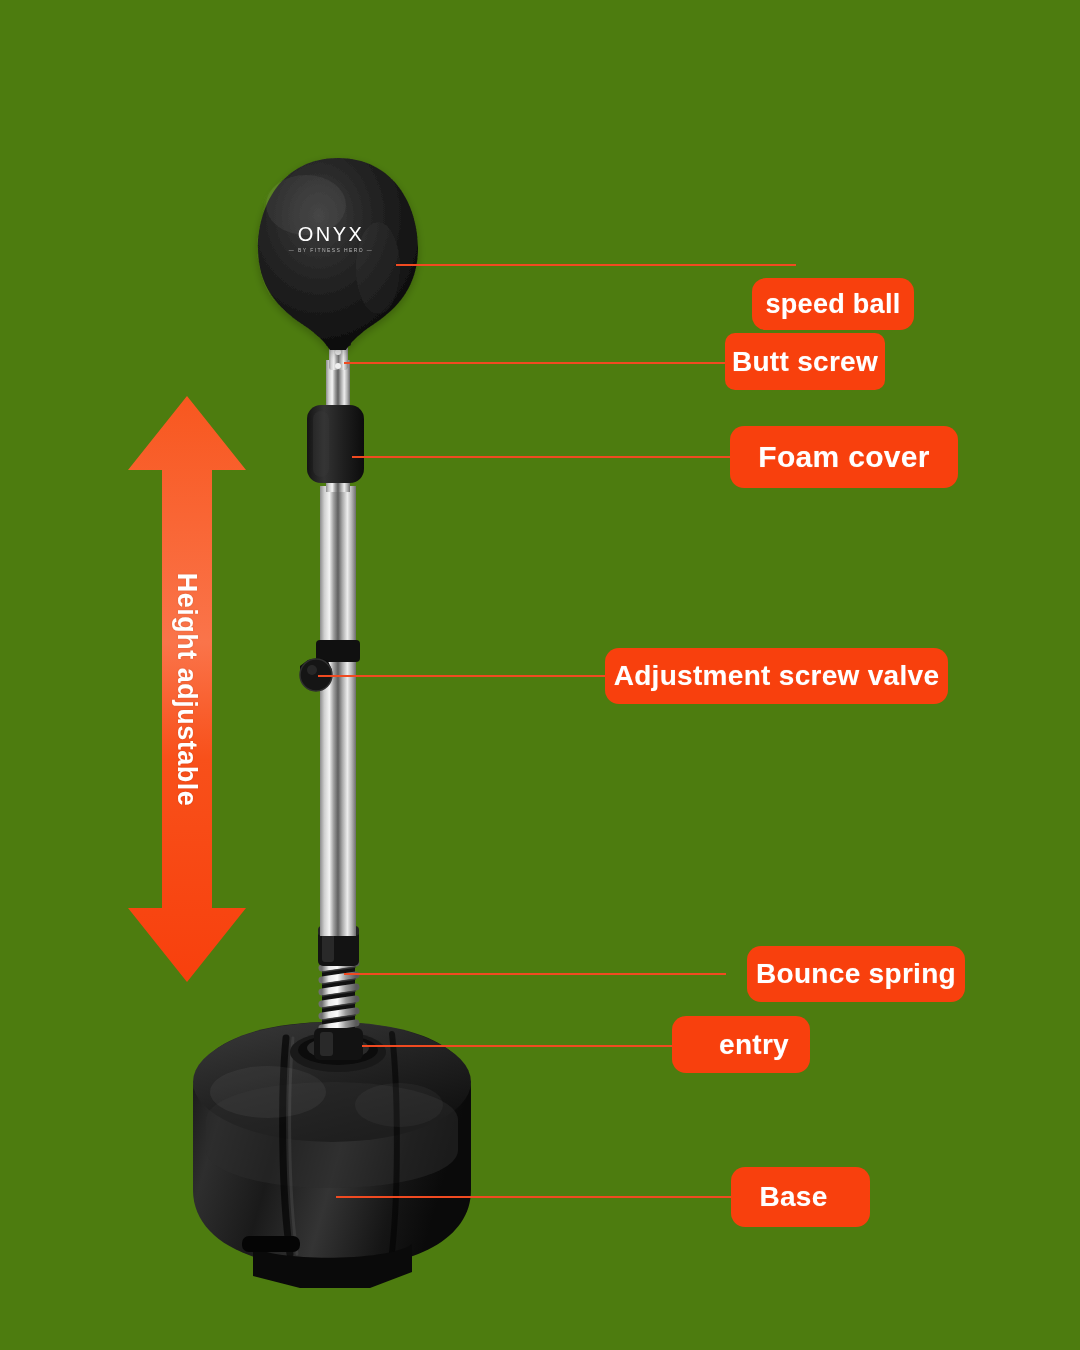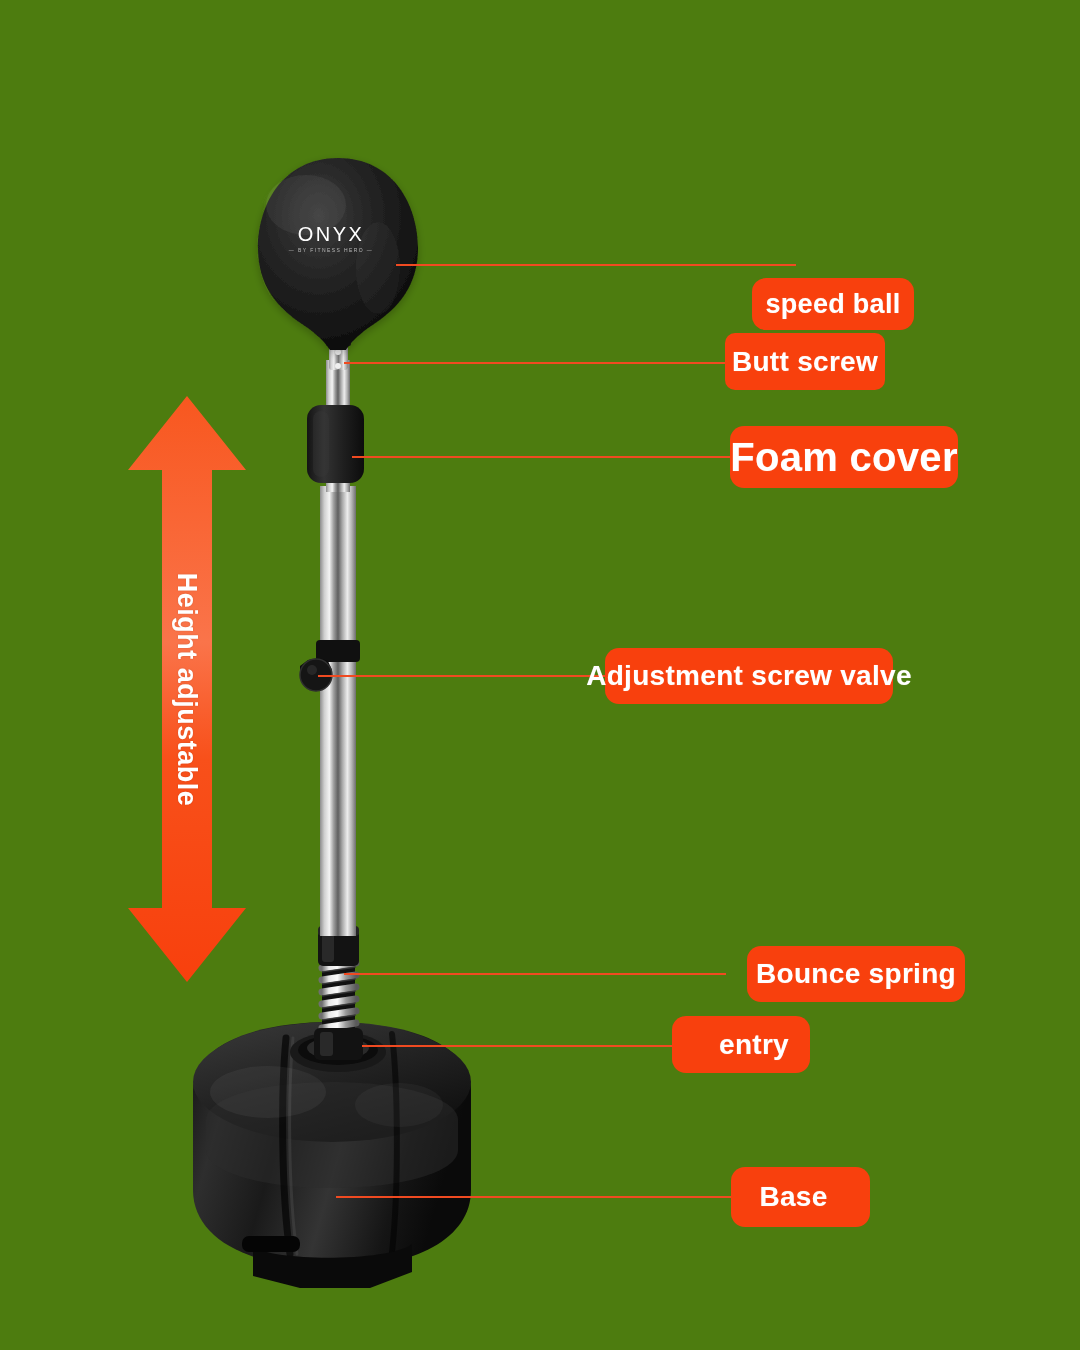--- a/index.html
+++ b/index.html
@@ -276,25 +276,25 @@
   <div class="leader-line" style="left:336px; top:1196px; width:396px;"></div>
 
   <div class="label-chip" style="left:752px; top:239px; width:162px; height:52px; font-size:27px;margin-top:39px;">
     <span>speed ball</span>
   </div>
 
   <div class="label-chip" style="left:725px; top:333px; width:160px; height:57px; font-size:28px;border-radius:10px;">
     <span>Butt screw</span>
   </div>
 
-  <div class="label-chip" style="left:730px; top:426px; width:228px; height:62px; font-size:40px;">
+  <div class="label-chip" style="left:730px; top:426px; width:228px; height:62px; font-size:30px;">
     <span>Foam cover</span>
   </div>
 
-  <div class="label-chip" style="left:605px; top:648px; width:288px; height:56px; font-size:28px;">
+  <div class="label-chip" style="left:605px; top:648px; width:343px; height:56px; font-size:28px;">
     <span>Adjustment screw valve</span>
   </div>
 
   <div class="label-chip" style="left:723px; top:946px; width:218px; height:56px; font-size:28px;margin-left:24px;">
     <span>Bounce spring</span>
   </div>
 
   <div class="label-chip" style="left:672px; top:1016px; width:138px; height:57px; font-size:28px;padding-left:48px;">
     <span>entry</span>
   </div>

